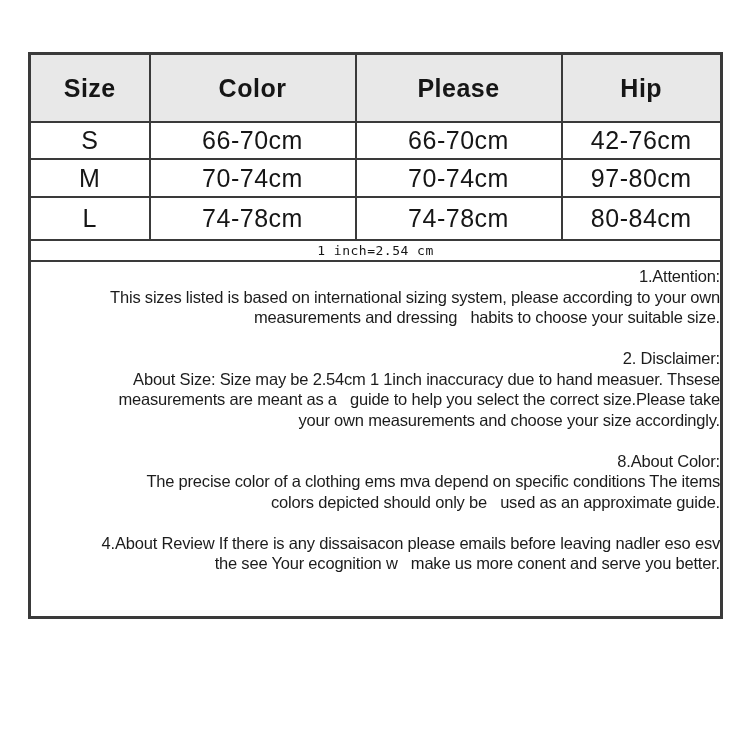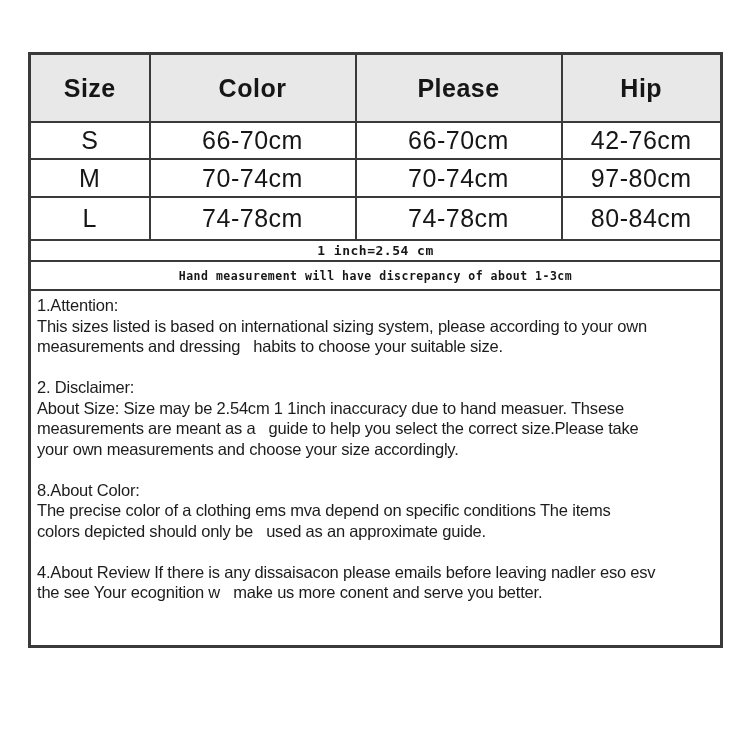--- a/index.html
+++ b/index.html
@@ -49,37 +49,37 @@
     font-size:25px;
     font-weight:400;
     letter-spacing:0.5px;
   }
   tr.r-s  td{height:35px;}
   tr.r-m  td{height:36px;}
   tr.r-l  td{height:41px;}
   tr.r-xl td{height:46px;}
   tr.note-row td{
     font-family:"DejaVu Sans Mono", monospace;
-    font-weight:bold;
+    font-weight:normal;
     margin-top:38px;
   }
   tr.unit-row td{
     height:19px;
     font-size:13px;
     letter-spacing:0.5px;
   }
   tr.hand-row td{
     height:27px;
     font-size:11.5px;
     letter-spacing:0.5px;
   }
   tr.notes-row td{
-    text-align:left;
+    text-align:right;
     vertical-align:top;
-    padding:4px 18px 2px 6px;
+    padding:4px 0 2px 6px;
     height:348px;
   }
   .notes p{
     margin:0 0 20.5px 0;
     font-size:16.5px;
     line-height:20.5px;
     letter-spacing:-0.2px;
     white-space:pre-wrap;
     color:#1c1c1c;
   }
@@ -117,23 +117,20 @@
       </tr>
       <tr class="data r-l">
         <td>L</td>
         <td>74-78cm</td>
         <td>74-78cm</td>
         <td>80-84cm</td>
       </tr>
       <tr class="note-row unit-row">
         <td colspan="4">1 inch=2.54 cm</td>
       </tr>
-      <tr class="note-row hand-row">
-        <td colspan="4">Hand measurement will have discrepancy of about 1-3cm</td>
-      </tr>
       <tr class="notes-row">
         <td colspan="4">
           <div class="notes">
             <p>1.Attention:
 This sizes listed is based on international sizing system, please according to your own
 measurements and dressing   habits to choose your suitable size.</p>
             <p>2. Disclaimer:
 About Size: Size may be 2.54cm 1 1inch inaccuracy due to hand measuer. Thsese
 measurements are meant as a   guide to help you select the correct size.Please take
 your own measurements and choose your size accordingly.</p>

